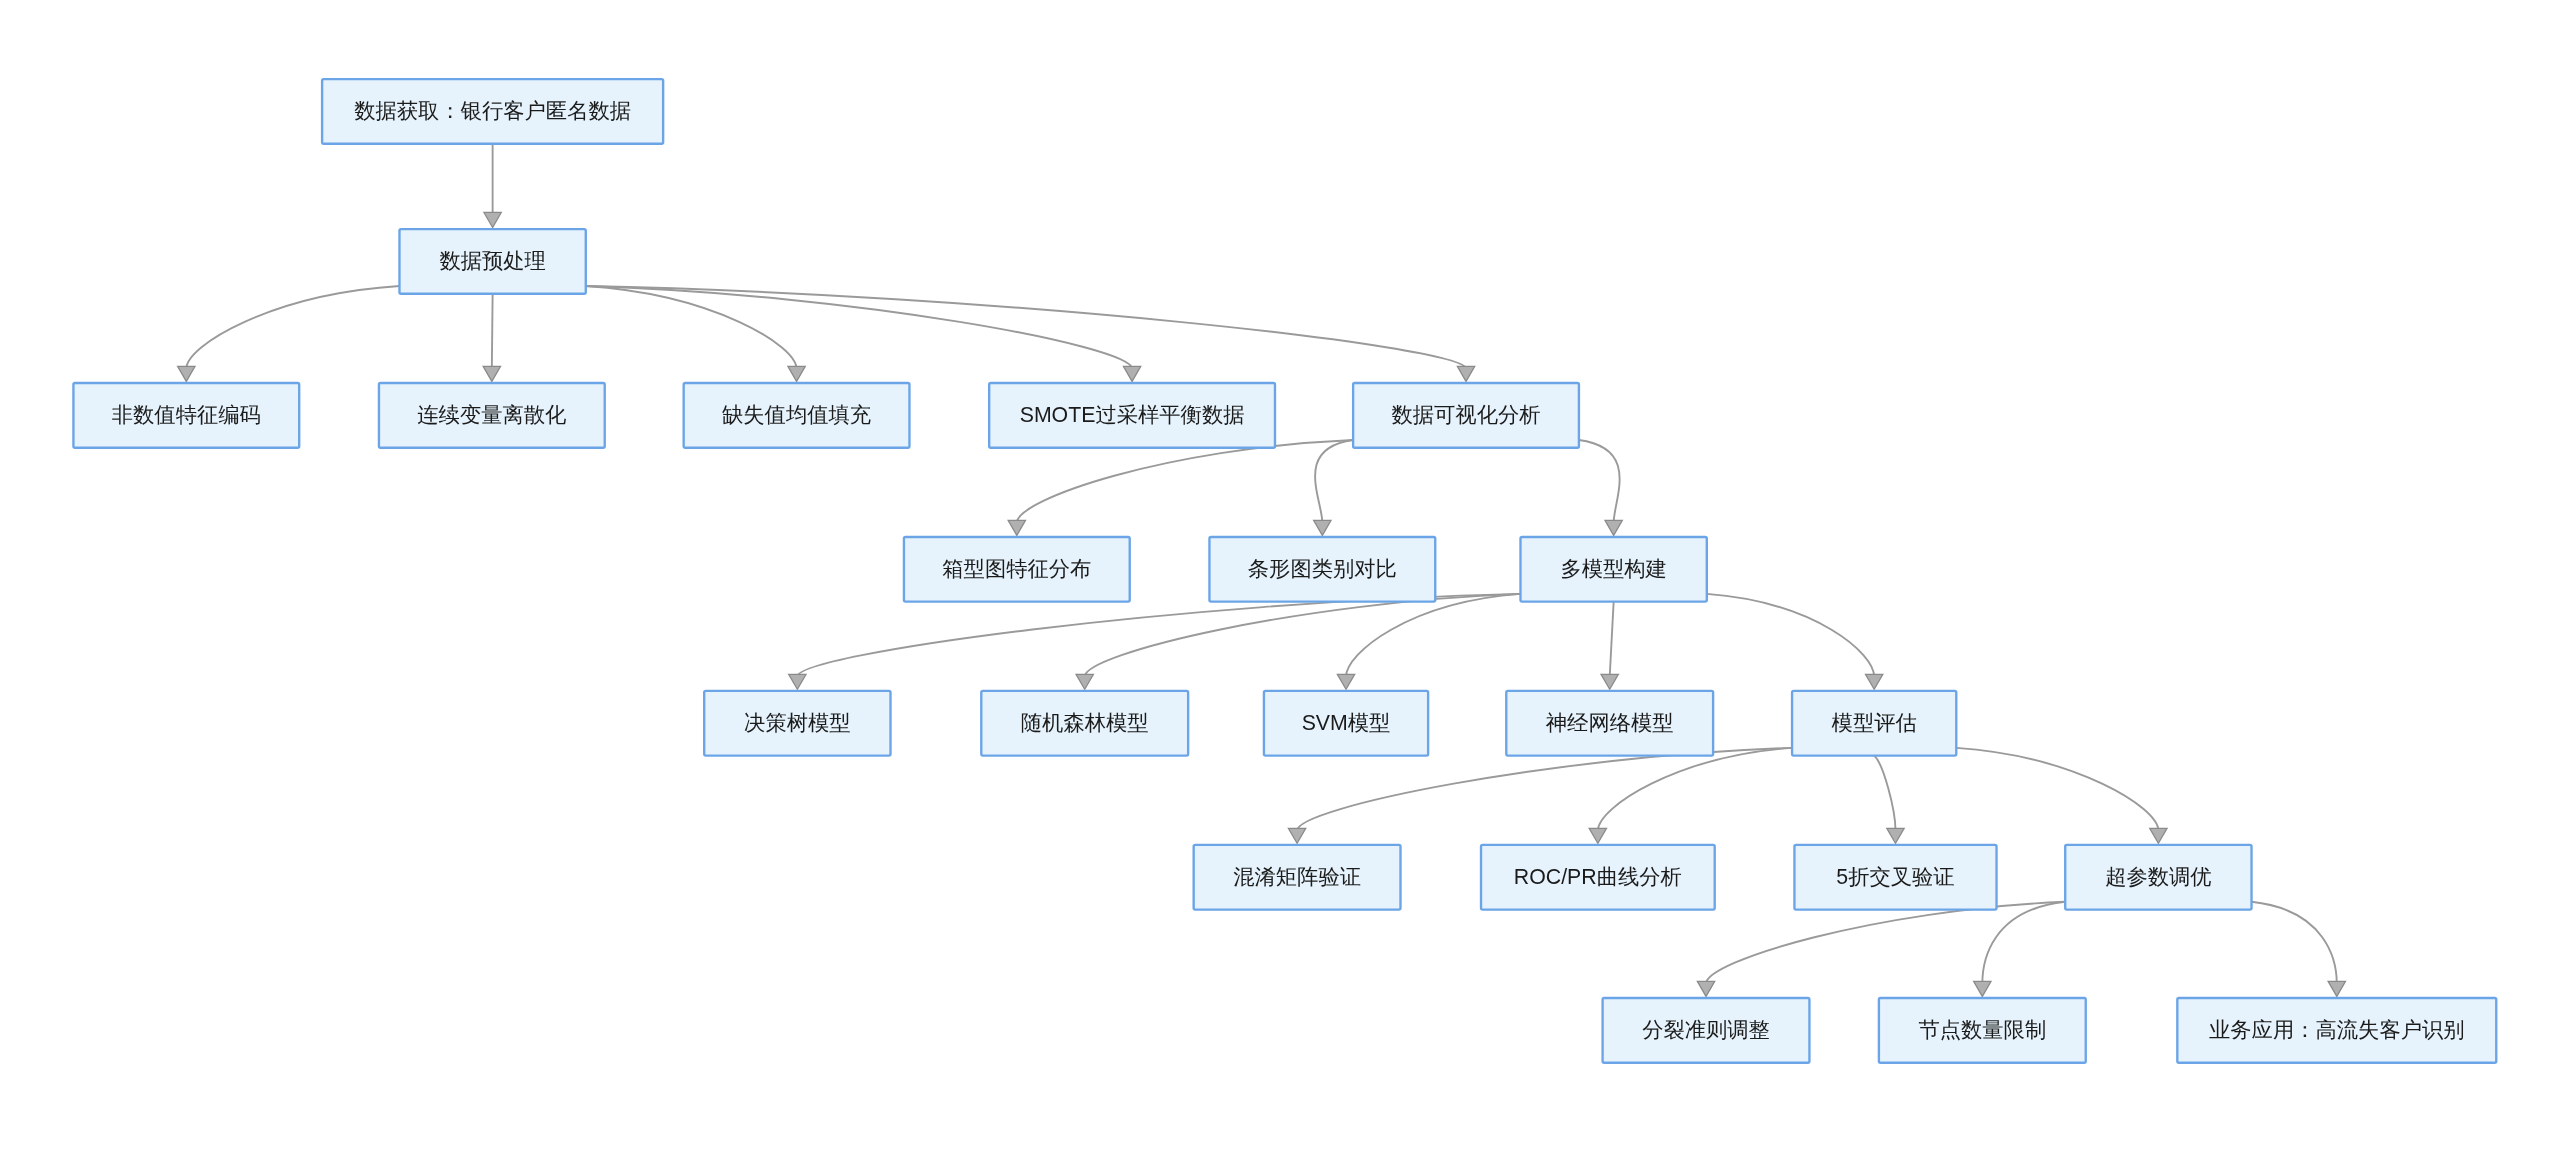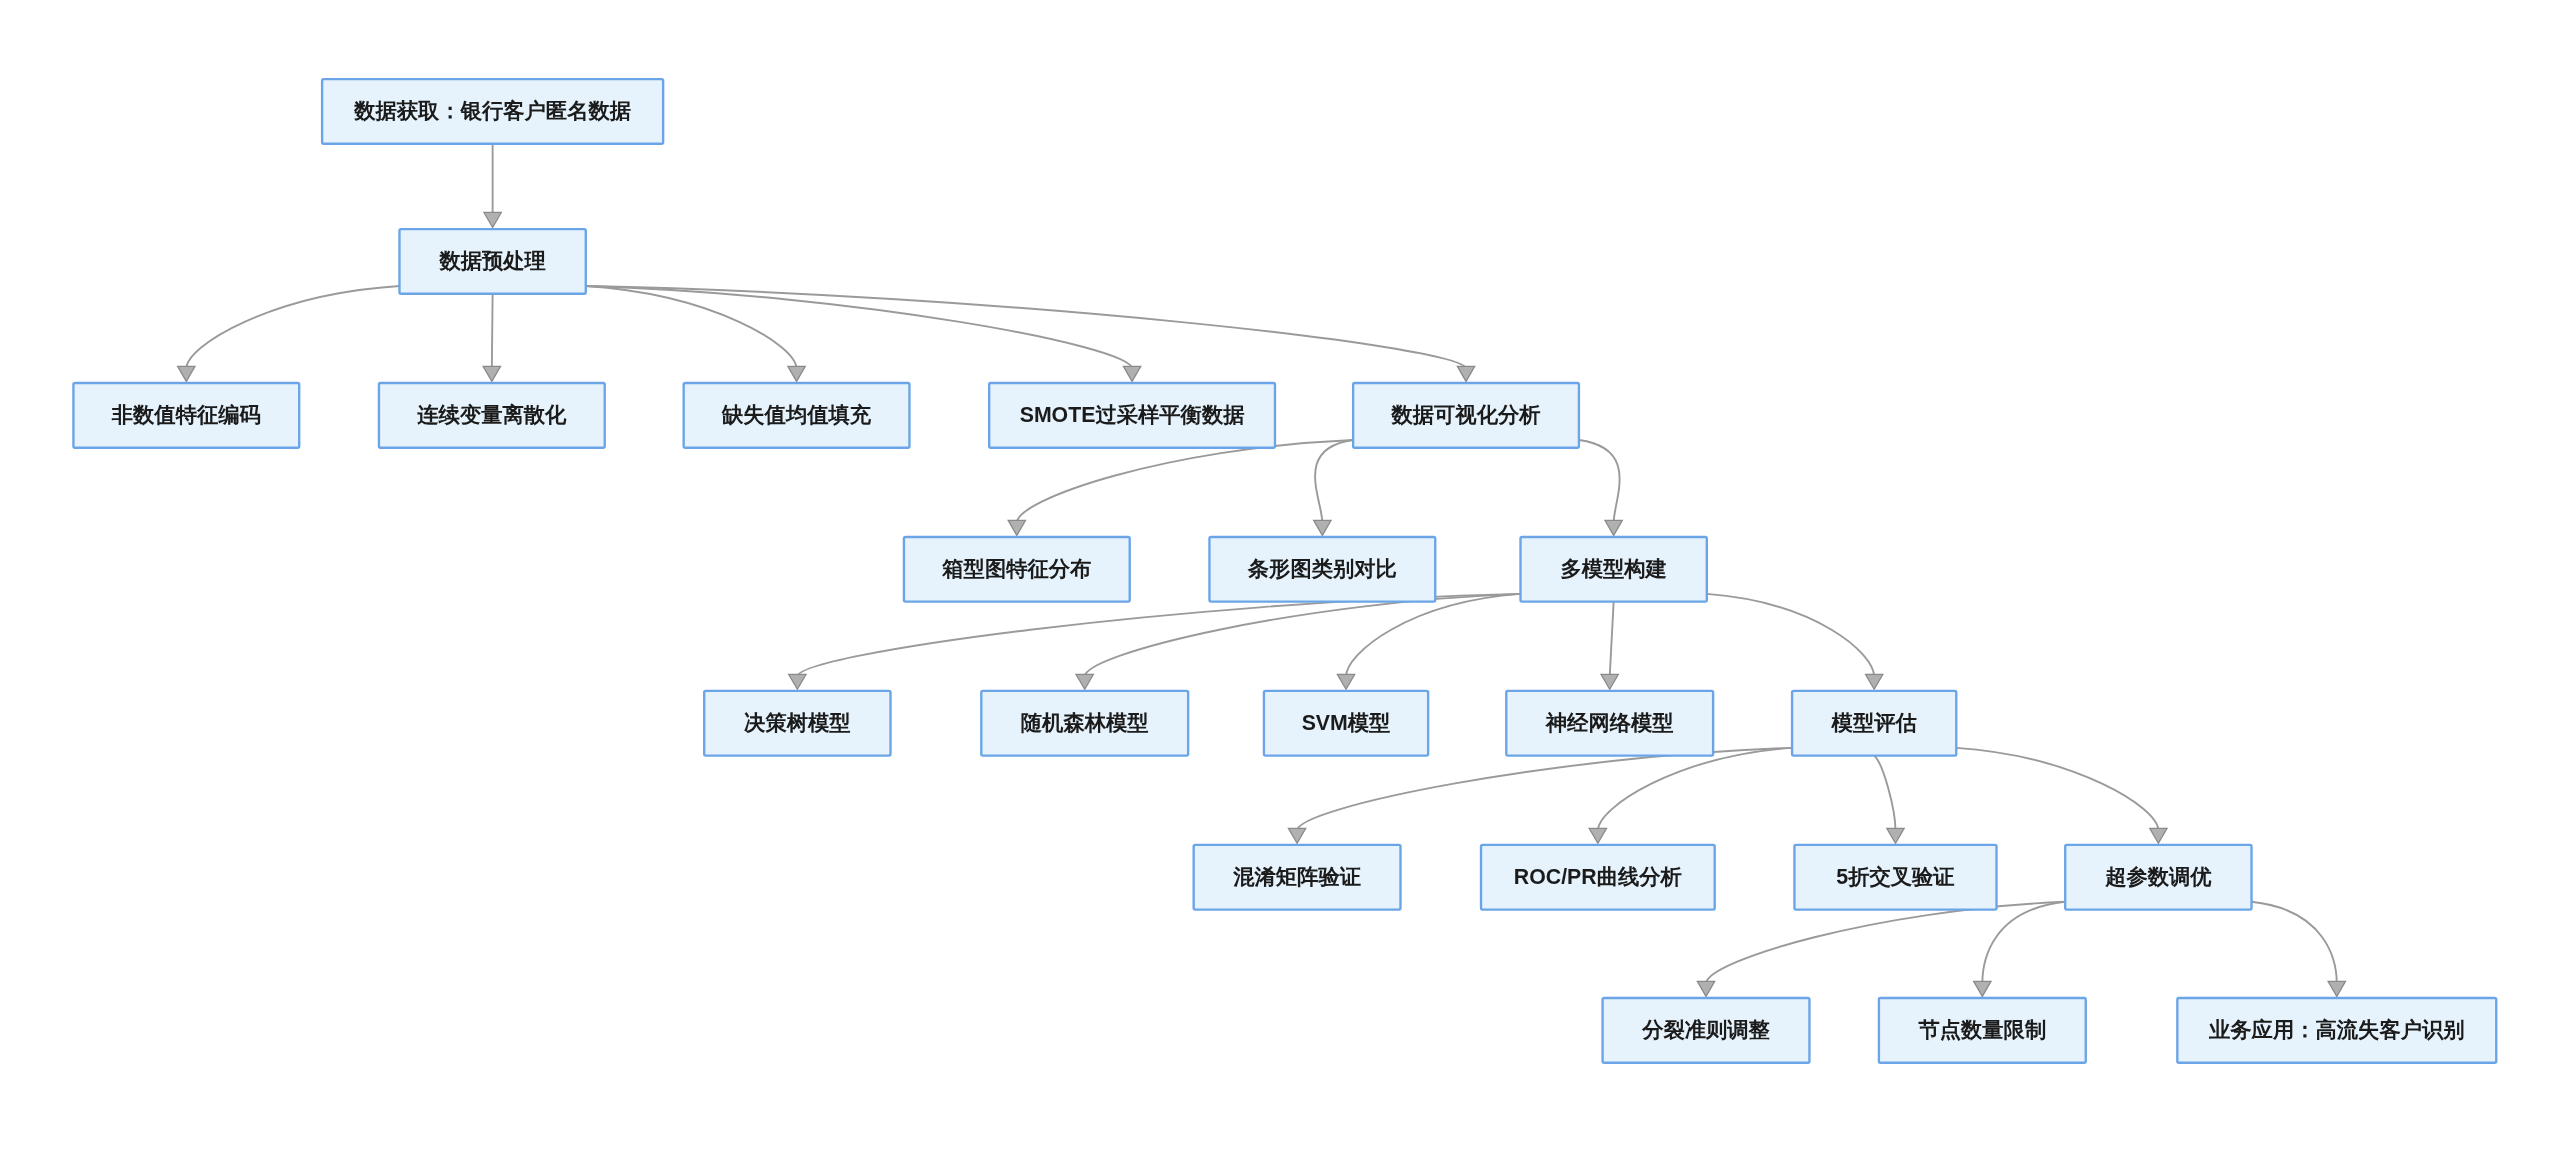--- a/index.html
+++ b/index.html
@@ -11,21 +11,20 @@
     width: 2576px;
     height: 1156px;
     font-family: "Liberation Sans", "DejaVu Sans", sans-serif;
     overflow: hidden;
   }
   #flowchart-root {
     position: relative;
     width: 2576px;
     height: 1156px;
     background: #ffffff;
-    font-weight: bold;
   }
   svg#flow-svg {
     position: absolute;
     left: 0;
     top: 0;
     width: 2576px;
     height: 1156px;
     display: block;
   }
   .node-rect {

